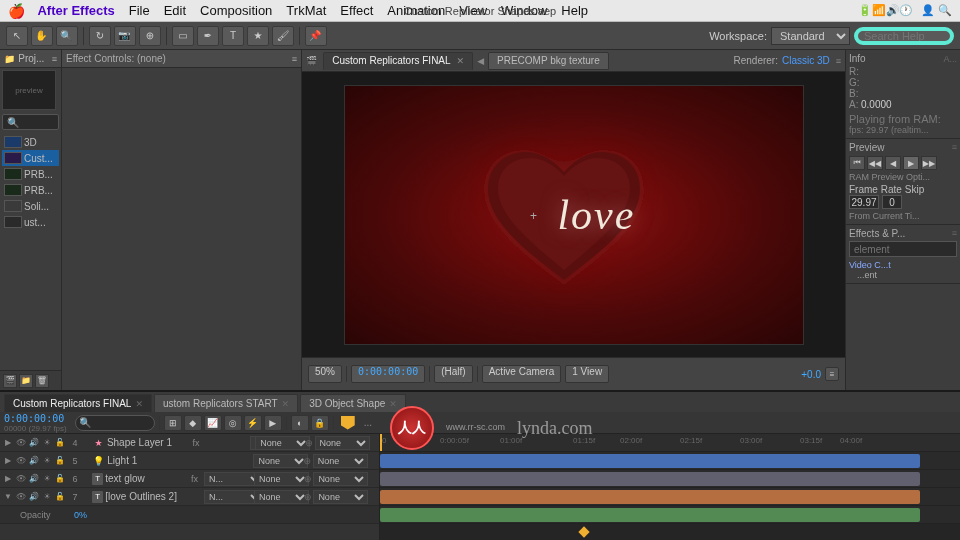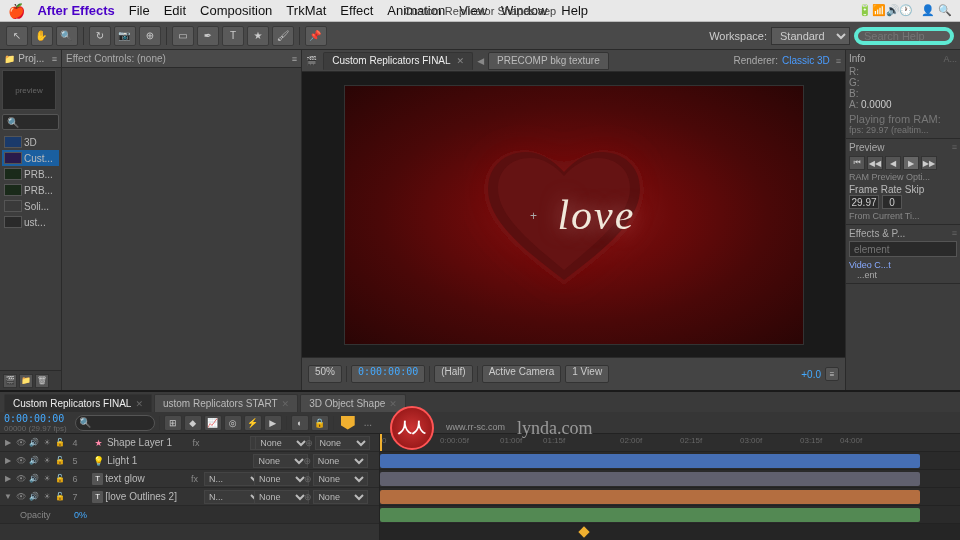--- a/index.html
+++ b/index.html
@@ -949,21 +949,21 @@
         </div>
       </div>
 
       <div class="timeline-right">
 
         <div class="tl-time-ruler">
           <div class="tl-playhead"></div>
           <div class="tl-time-marker" style="left:2px;">0</div>
           <div class="tl-time-marker" style="left:60px;">0:00:05f</div>
           <div class="tl-time-marker" style="left:120px;">01:00f</div>
-          <div class="tl-time-marker" style="left:163px;">01:15f</div>
+          <div class="tl-time-marker" style="left:193px;">01:15f</div>
           <div class="tl-time-marker" style="left:240px;">02:00f</div>
           <div class="tl-time-marker" style="left:300px;">02:15f</div>
           <div class="tl-time-marker" style="left:360px;">03:00f</div>
           <div class="tl-time-marker" style="left:420px;">03:15f</div>
           <div class="tl-time-marker" style="left:460px;">04:00f</div>
         </div>
 
         <div class="tl-tracks">
           <div class="tl-track">
             <div class="tl-bar" style="left:0;width:540px;background:#4a7acc;"></div>

